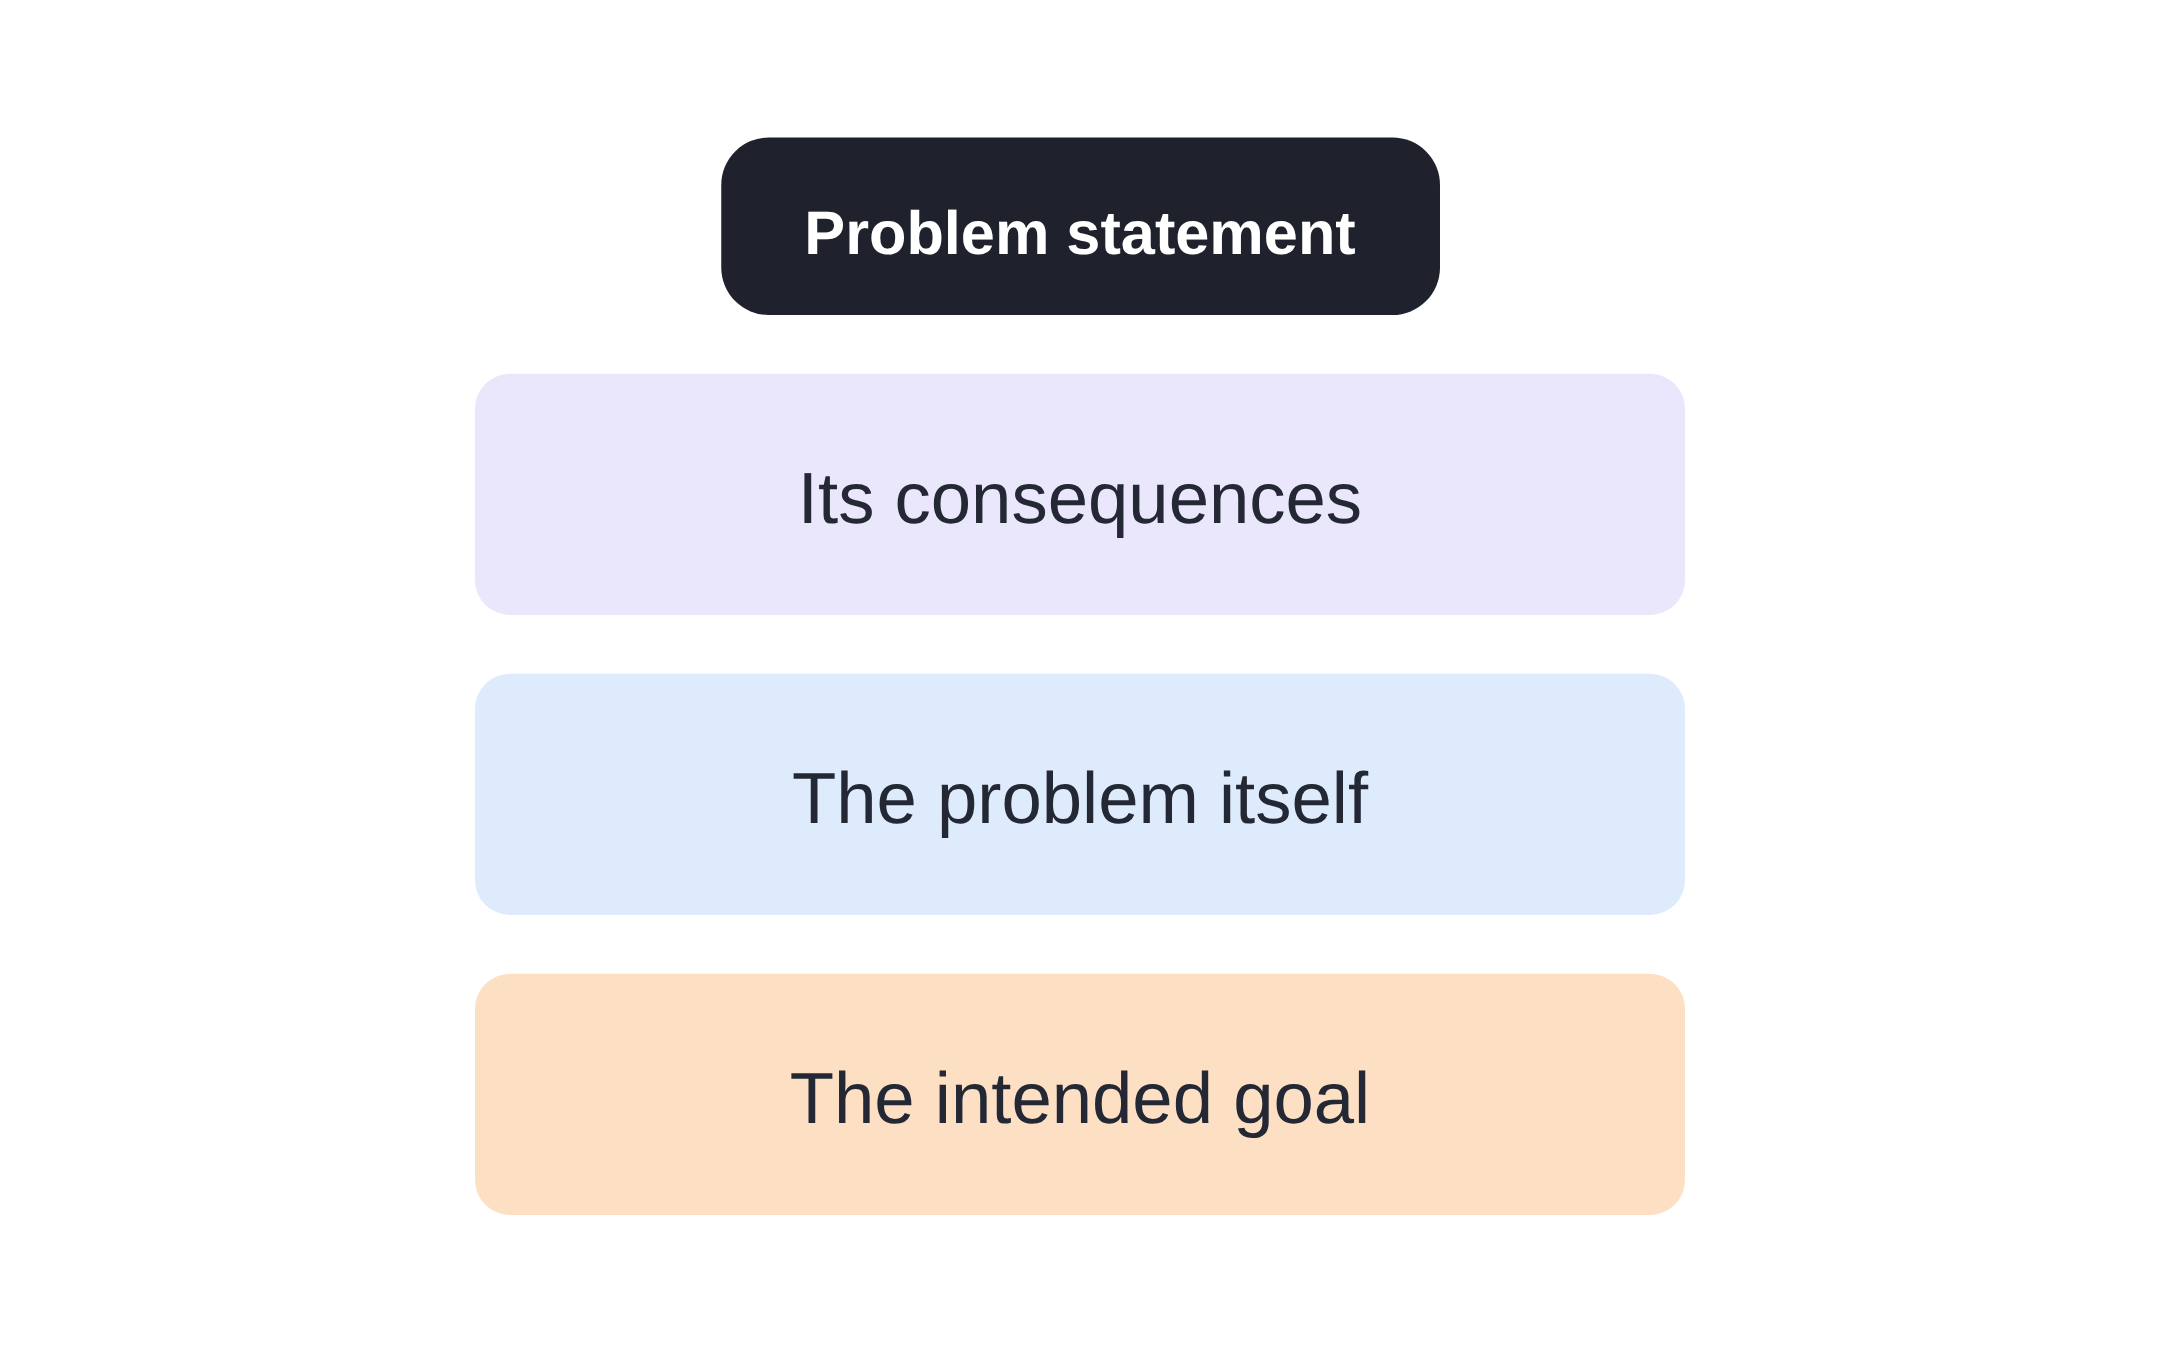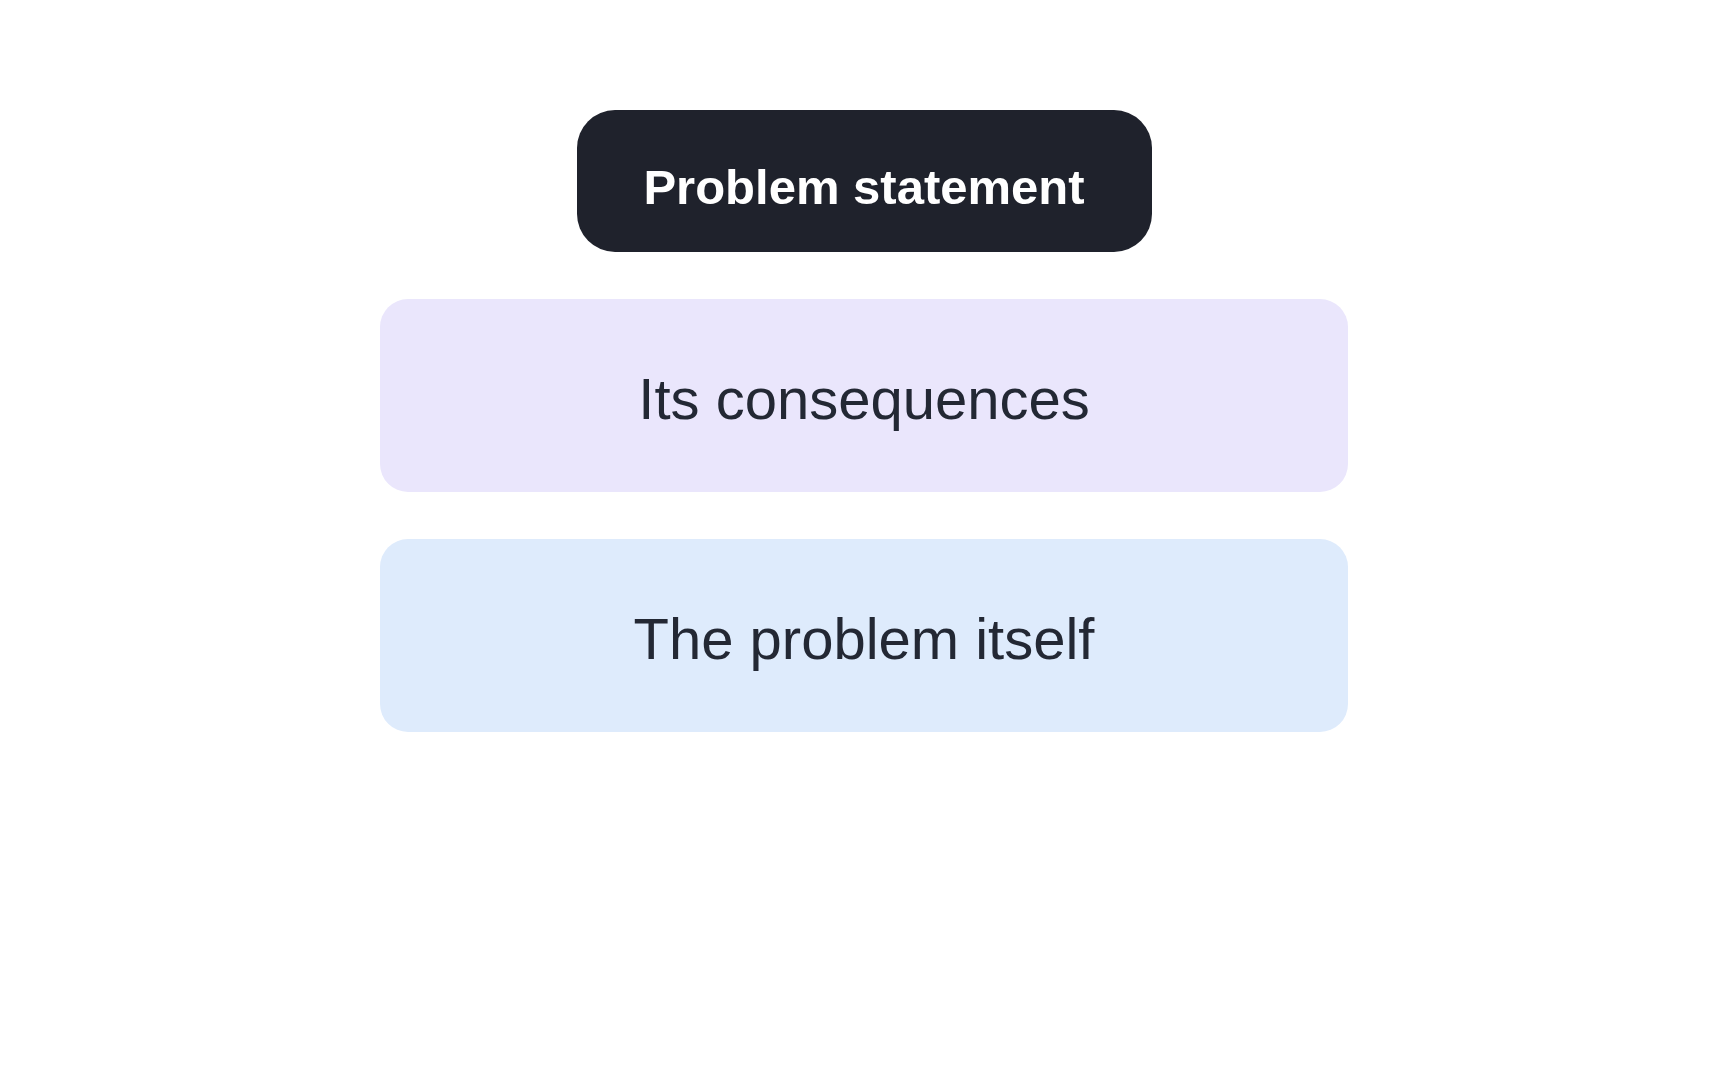--- a/index.html
+++ b/index.html
@@ -69,14 +69,17 @@
   </div>
 
   <div class="diagram-box" style="background-color: rgb(234, 230, 252);">
     <span class="label">Its consequences</span>
   </div>
 
   <div class="diagram-box" style="background-color: rgb(222, 235, 252);">
     <span class="label">The problem itself</span>
   </div>
 
+  <div class="diagram-box" style="background-color: rgb(253, 224, 196);">
+    <span class="label">The intended goal</span>
+  </div>
 
 </div>
 
 </body></html>

